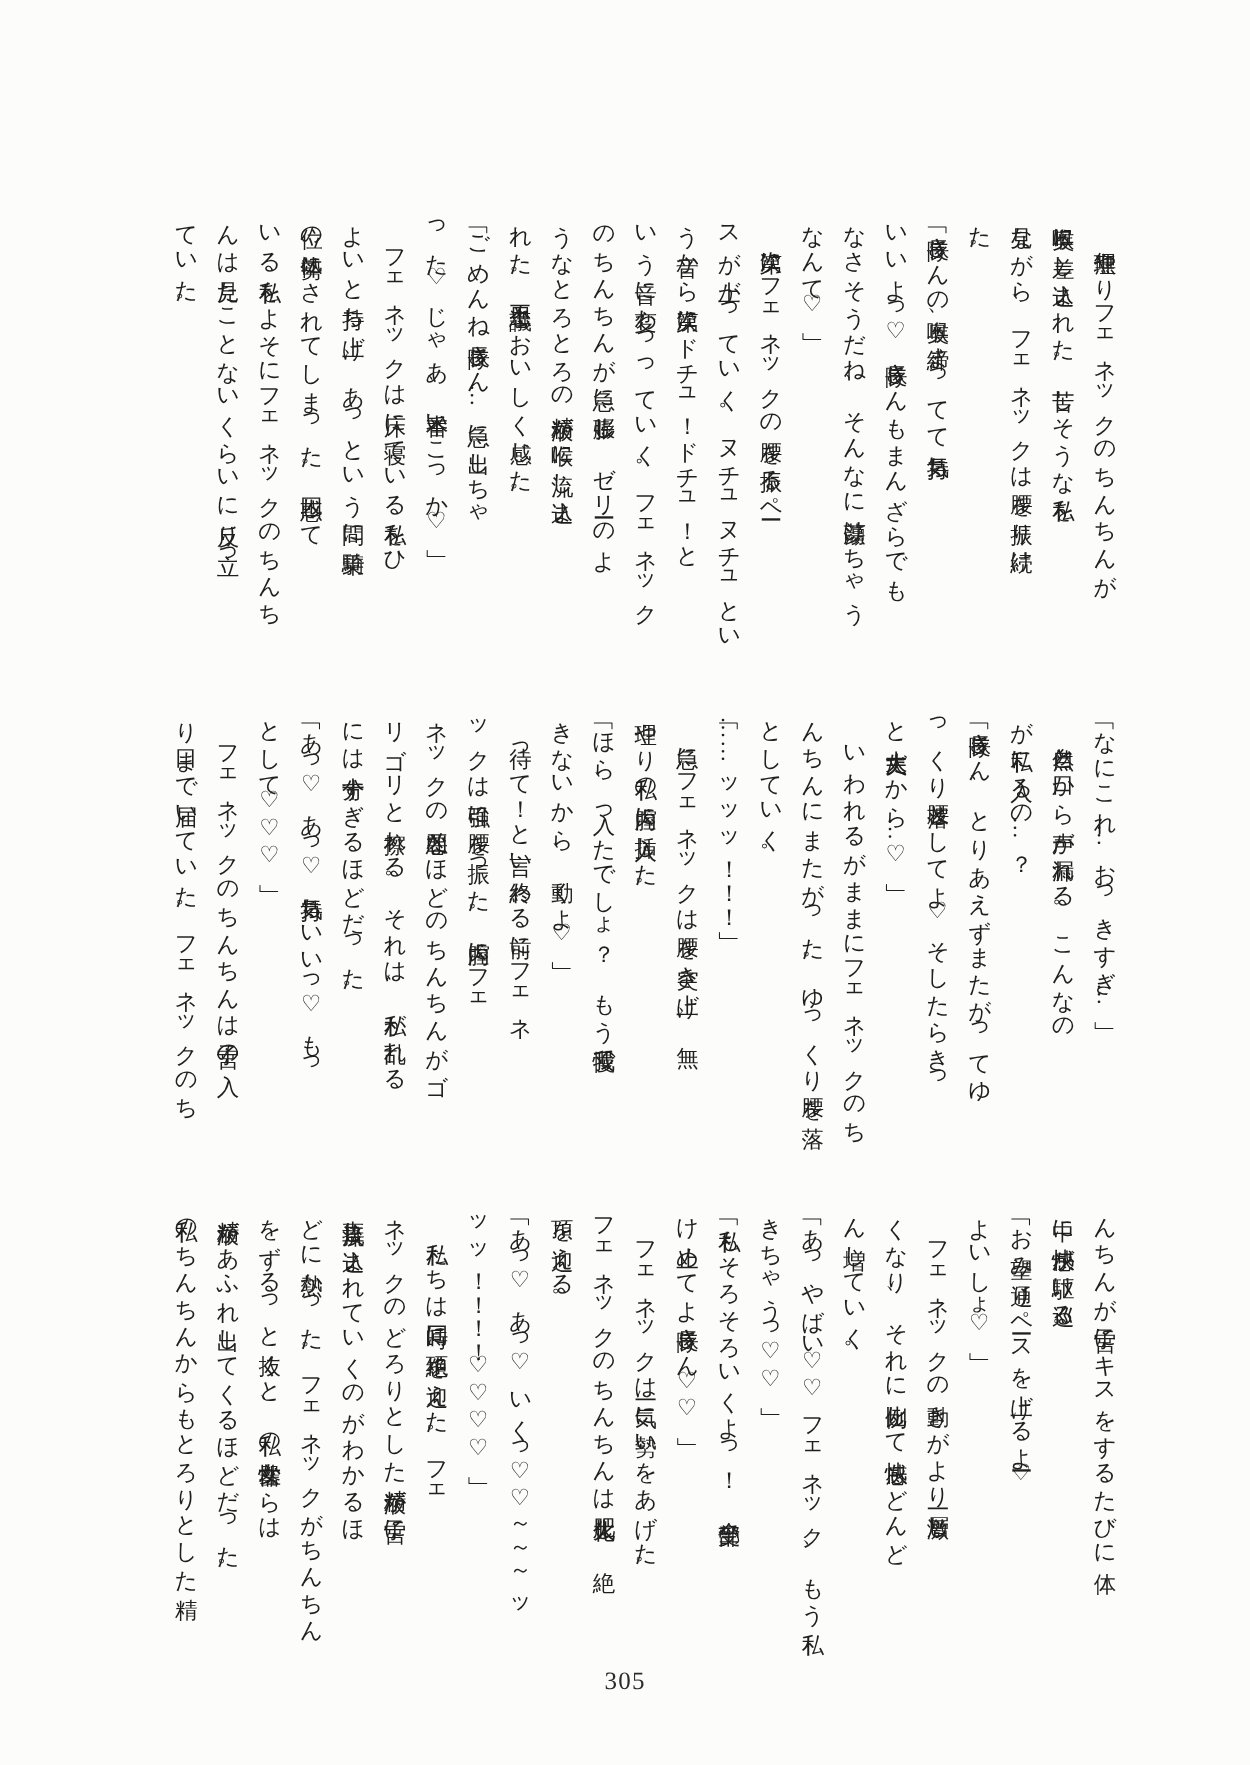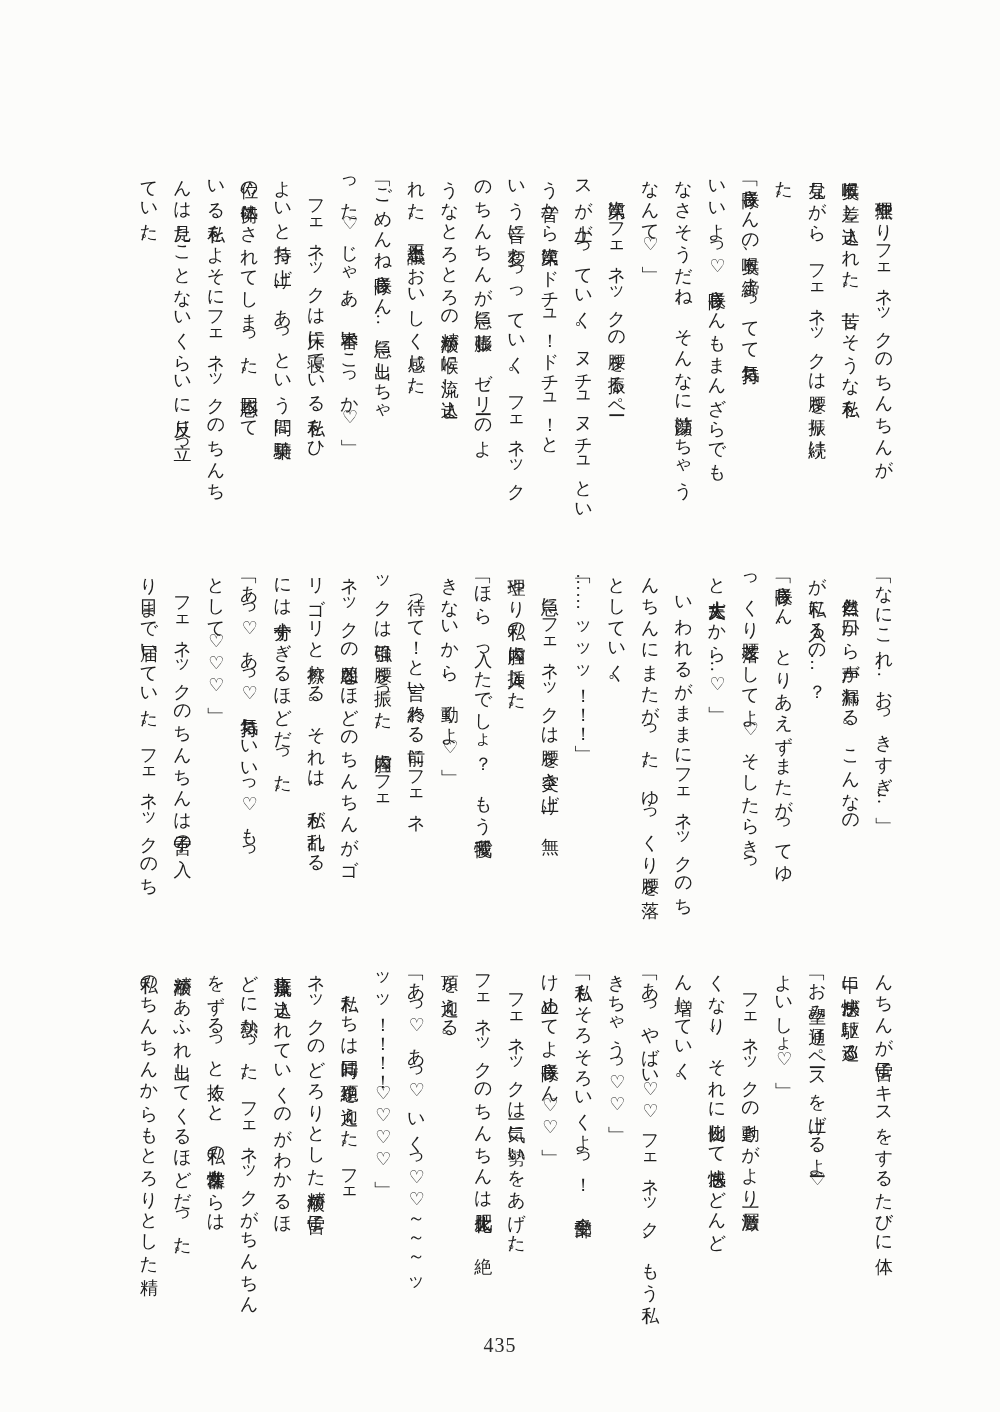--- a/index.html
+++ b/index.html
@@ -121,14 +121,14 @@
       <div class="col dialogue">「あっ♡あっ♡いくっ♡♡～～～ッ</div>
       <div class="col none">ッッ！！！！♡♡♡♡」</div>
       <div class="col paragraph">私たちは同時に絶頂を迎えた。フェ</div>
       <div class="col none">ネックのどろりとした精液が子宮に</div>
       <div class="col none">直接流し込まれていくのがわかるほ</div>
       <div class="col none">どに熱かった。フェネックがちんちん</div>
       <div class="col none">をずるっと抜くと、私の女性器からは</div>
       <div class="col none">精液があふれ出してくるほどだった。</div>
       <div class="col none">私のちんちんからもとろりとした精</div>
     </div>
-  <div class="page-number">435</div>
+  <div class="page-number">305</div>
 </div>
 
 </body></html>

